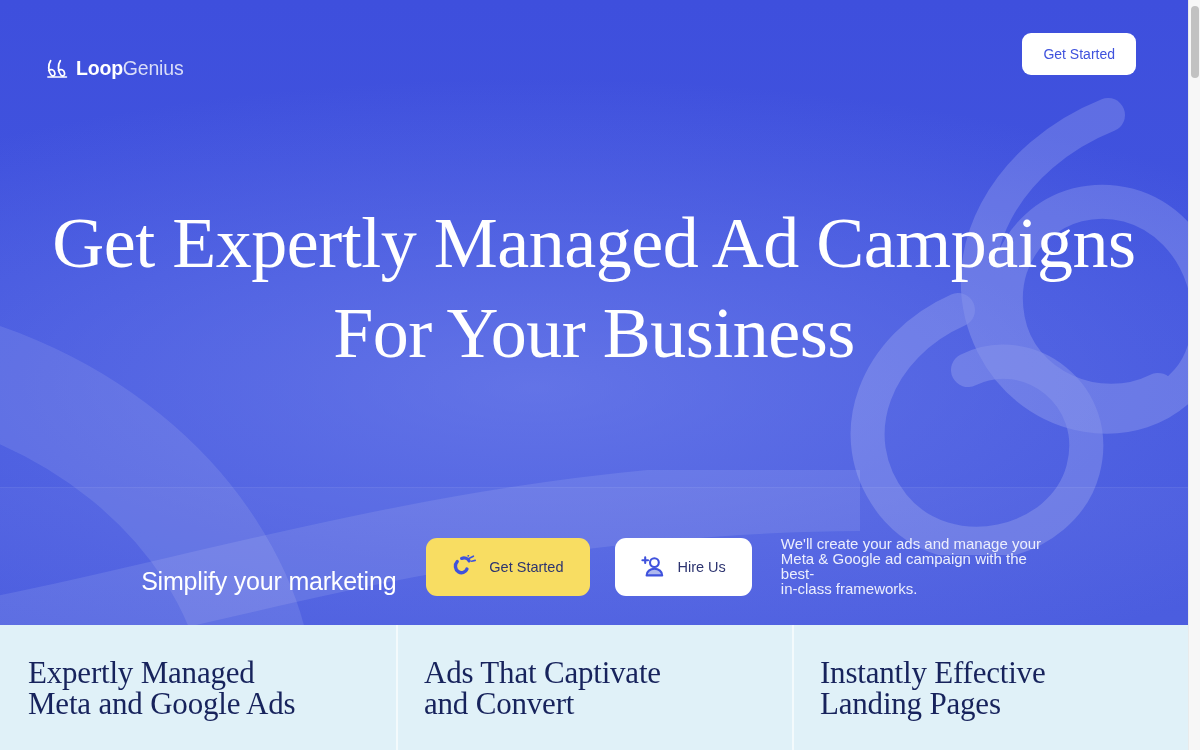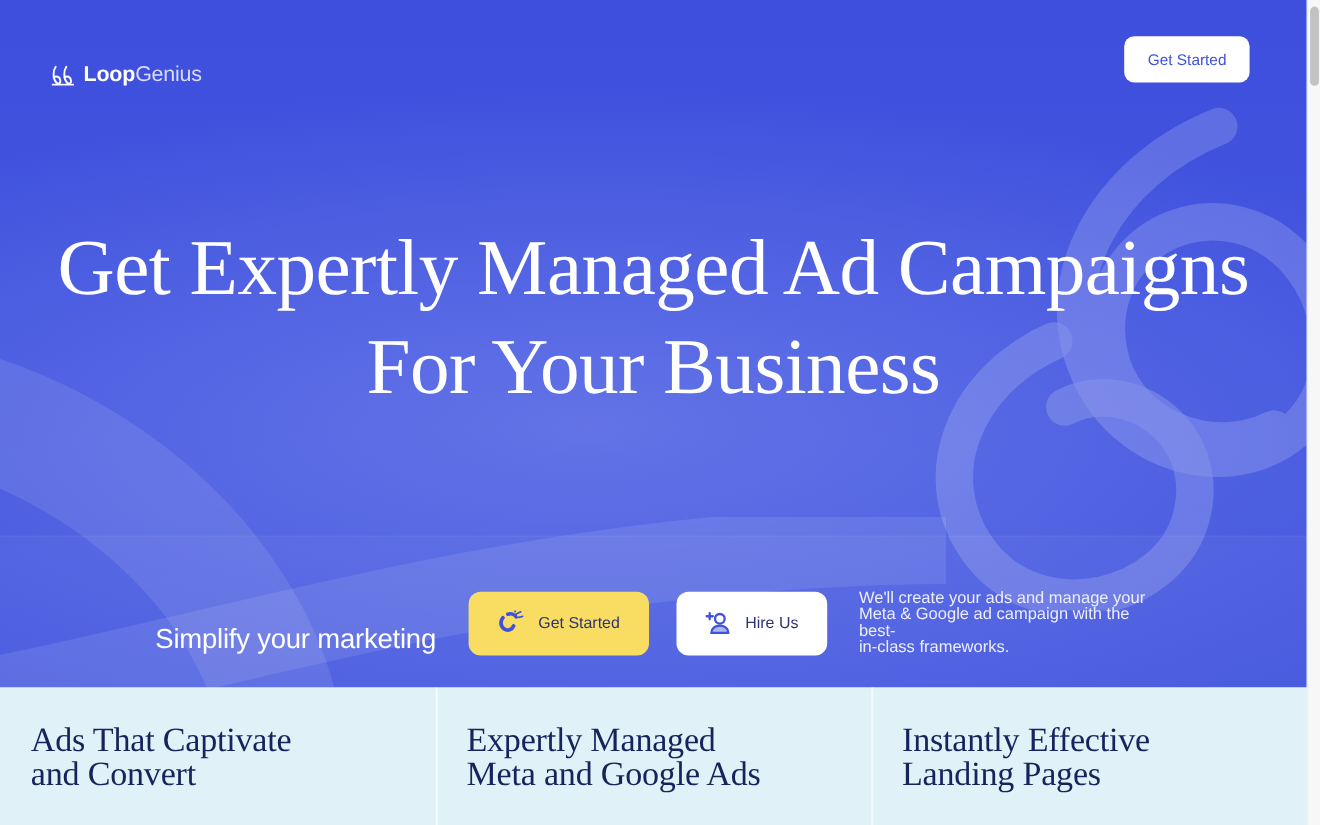--- a/index.html
+++ b/index.html
@@ -245,26 +245,26 @@
 
       <p class="cta-desc">We'll create your ads and manage your
 Meta &amp; Google ad campaign with the best-
 in-class frameworks.</p>
     </div>
 
   </section>
 
   <section class="cards">
     <div class="card">
+      <h2 class="card-title">Expertly Managed
+Meta and Google Ads</h2>
+    </div>
+    <div class="card">
       <h2 class="card-title">Ads That Captivate
 and Convert</h2>
-    </div>
-    <div class="card">
-      <h2 class="card-title">Expertly Managed
-Meta and Google Ads</h2>
     </div>
     <div class="card">
       <h2 class="card-title">Instantly Effective
 Landing Pages</h2>
     </div>
   </section>
 
   <div class="scrollbar">
     <div class="scroll-thumb"></div>
   </div>

